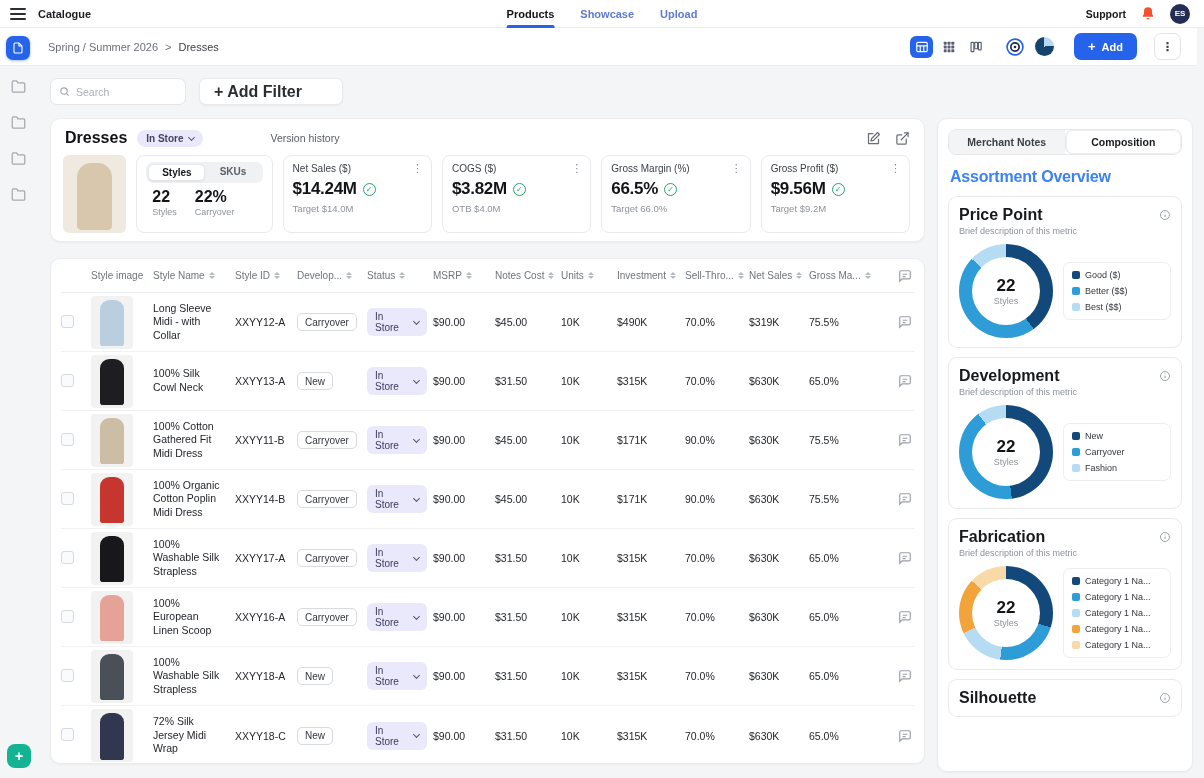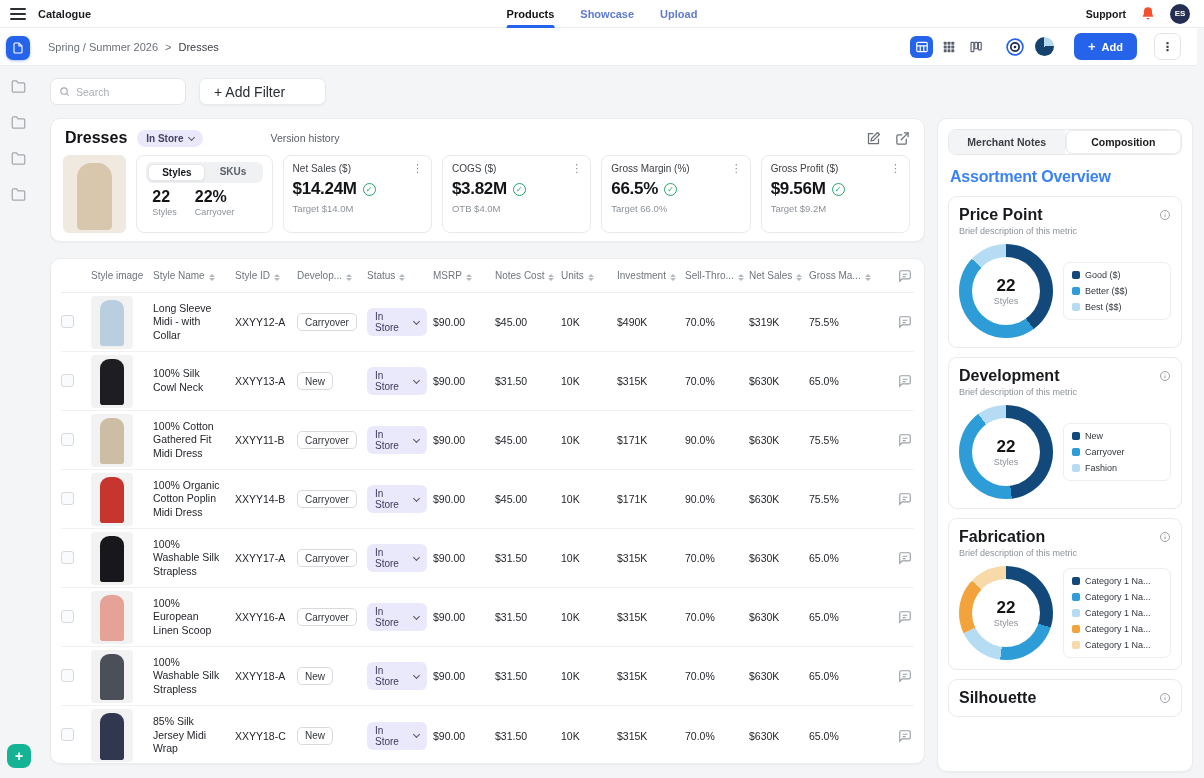--- a/index.html
+++ b/index.html
@@ -51,21 +51,21 @@
   .create-btn { position:absolute; bottom:10px; left:7px; width:24px; height:24px; background:#14b394; border-radius:8px;
     color:#fff; font-size:14px; font-weight:600; display:flex; align-items:center; justify-content:center; }
 
   
   .filterbar { position:absolute; top:78px; left:50px; display:flex; gap:13px; align-items:center; }
   .search-box { width:136px; height:27px; background:#fff; border:1px solid #e3e5e9; border-radius:7px;
     display:flex; align-items:center; padding:0 8px; gap:6px; }
   .search-box input { border:none; outline:none; width:100%; font-size:10.5px; color:#3c4046; font-family:inherit; background:transparent; }
   .search-box input::placeholder { color:#a9aeb6; }
   .add-filter-btn { height:27px; background:#fff; border:1px solid #e9eaee; box-shadow:0 1px 2px rgba(16,24,40,.05);
-    border-radius:7px; padding:0 40px 0 14px; font-size:14px; font-weight:400; color:#2a2d32; }
+    border-radius:7px; padding:0 40px 0 14px; font-size:16px; font-weight:700; color:#2a2d32; }
 
   
   .card { position:absolute; background:#fff; border:1px solid #ececee; border-radius:10px;
     box-shadow:0 1px 2px rgba(16,24,40,.04); }
 
   
   .summary-card { left:50px; top:118px; width:875px; height:124px; }
   .board-head { display:flex; align-items:center; padding:10px 14px 2px 14px; gap:10px; }
   .board-title { font-size:16px; font-weight:800; color:#101114; }
   .pill-lav { background:#eae8fb; color:#45415f; border-radius:10px; padding:3px 9px; font-size:10px; font-weight:600;
@@ -91,21 +91,21 @@
   .seg.active { background:#fff; border:1px solid #e4e6ea; box-shadow:0 1px 2px rgba(16,24,40,.06); color:#17191c; }
   .styles-values { display:flex; gap:18px; padding:5px 4px 0 6px; }
   .sv-num { font-size:16px; font-weight:800; color:#121417; }
   .sv-label { font-size:9px; color:#8c929a; margin-top:1px; }
 
   
   .table-card { left:50px; top:258px; width:875px; height:506px; overflow:hidden; padding:0 10px; }
   .t-head, .t-row { display:grid; align-items:center;
     grid-template-columns:30px 62px 82px 62px 70px 66px 62px 66px 56px 68px 64px 60px 64px 1fr; }
   .t-head { height:34px; border-bottom:1px solid #eceef0; }
-  .hcell { font-size:10px; color:#6f757d; display:flex; align-items:flex-end; white-space:nowrap; overflow:hidden; }
+  .hcell { font-size:10px; color:#6f757d; display:flex; align-items:center; white-space:nowrap; overflow:hidden; }
   .sort { display:inline-flex; flex-direction:column; gap:1.5px; margin-left:4px; }
   .sort i { width:0; height:0; border-left:3px solid transparent; border-right:3px solid transparent; }
   .sort .up { border-bottom:3.5px solid #b4b9c0; }
   .sort .down { border-top:3.5px solid #b4b9c0; }
   .t-row { min-height:59px; border-bottom:1px solid #f0f1f3; }
   .t-row:last-child { border-bottom:none; }
   .cell { font-size:10.5px; color:#23262b; padding-right:6px; }
   .checkbox { width:13px; height:13px; border:1px solid #d6d9de; border-radius:3px; background:#fafbfc; display:inline-block; }
   .thumb { width:42px; height:53px; border-radius:4px; background:#f2f2f3; position:relative; overflow:hidden; }
   .thumb-dress { position:absolute; left:22%; top:8%; width:56%; height:88%; border-radius:40% 40% 12% 12% / 20% 20% 6% 6%; }
@@ -695,21 +695,21 @@
         </div>
       </div>
 
       <div class="t-row">
         <div class="cell"><span class="checkbox"></span></div>
         <div class="cell">
           <div class="thumb">
             <div class="thumb-dress" style="background: rgb(50, 55, 80);"></div>
           </div>
         </div>
-        <div class="cell c-name">85% Silk Jersey Midi Wrap</div>
+        <div class="cell c-name">72% Silk Jersey Midi Wrap</div>
         <div class="cell">XXYY18-C</div>
         <div class="cell"><span class="pill-dev">New</span></div>
         <div class="cell">
           <span class="pill-status">
             <span>In Store</span>
             <i class="chev"></i>
           </span>
         </div>
         <div class="cell">$90.00</div>
         <div class="cell">$31.50</div>

